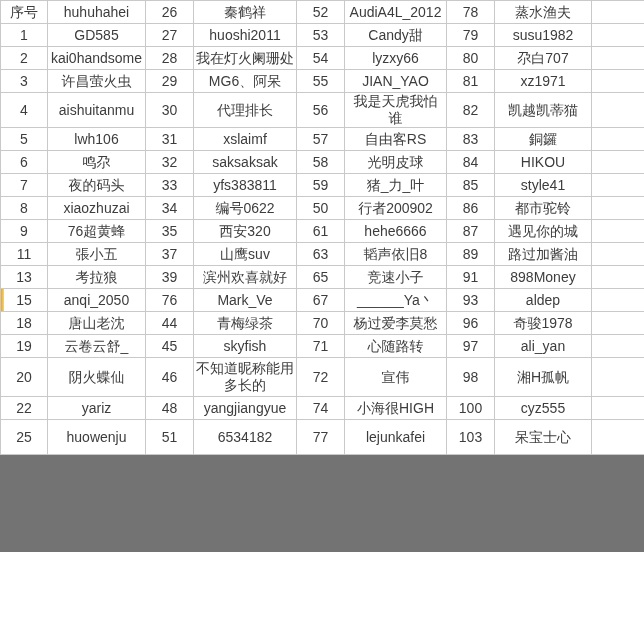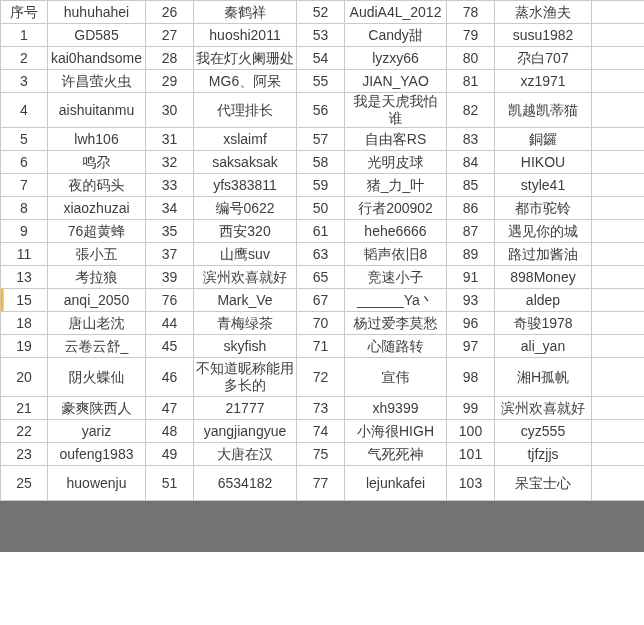--- a/index.html
+++ b/index.html
@@ -234,50 +234,28 @@
           <td>阴火蝶仙</td>
           <td>46</td>
           <td>不知道昵称能用多长的</td>
           <td>72</td>
           <td>宣伟</td>
           <td>98</td>
           <td>湘H孤帆</td>
           <td class="empty"></td>
         </tr>
         <tr>
-          <td>21</td>
-          <td>豪爽陕西人</td>
-          <td>47</td>
-          <td>21777</td>
-          <td>73</td>
-          <td>xh9399</td>
-          <td>99</td>
-          <td>滨州欢喜就好</td>
-          <td class="empty"></td>
-        </tr>
-        <tr>
           <td>22</td>
           <td>yariz</td>
           <td>48</td>
           <td>yangjiangyue</td>
           <td>74</td>
           <td>小海很HIGH</td>
           <td>100</td>
           <td>cyz555</td>
-          <td class="empty"></td>
-        </tr>
-        <tr>
-          <td>23</td>
-          <td>oufeng1983</td>
-          <td>49</td>
-          <td>大唐在汉</td>
-          <td>75</td>
-          <td>气死死神</td>
-          <td>101</td>
-          <td>tjfzjjs</td>
           <td class="empty"></td>
         </tr>
         <tr class="last">
           <td>25</td>
           <td>huowenju</td>
           <td>51</td>
           <td>6534182</td>
           <td>77</td>
           <td>lejunkafei</td>
           <td>103</td>

